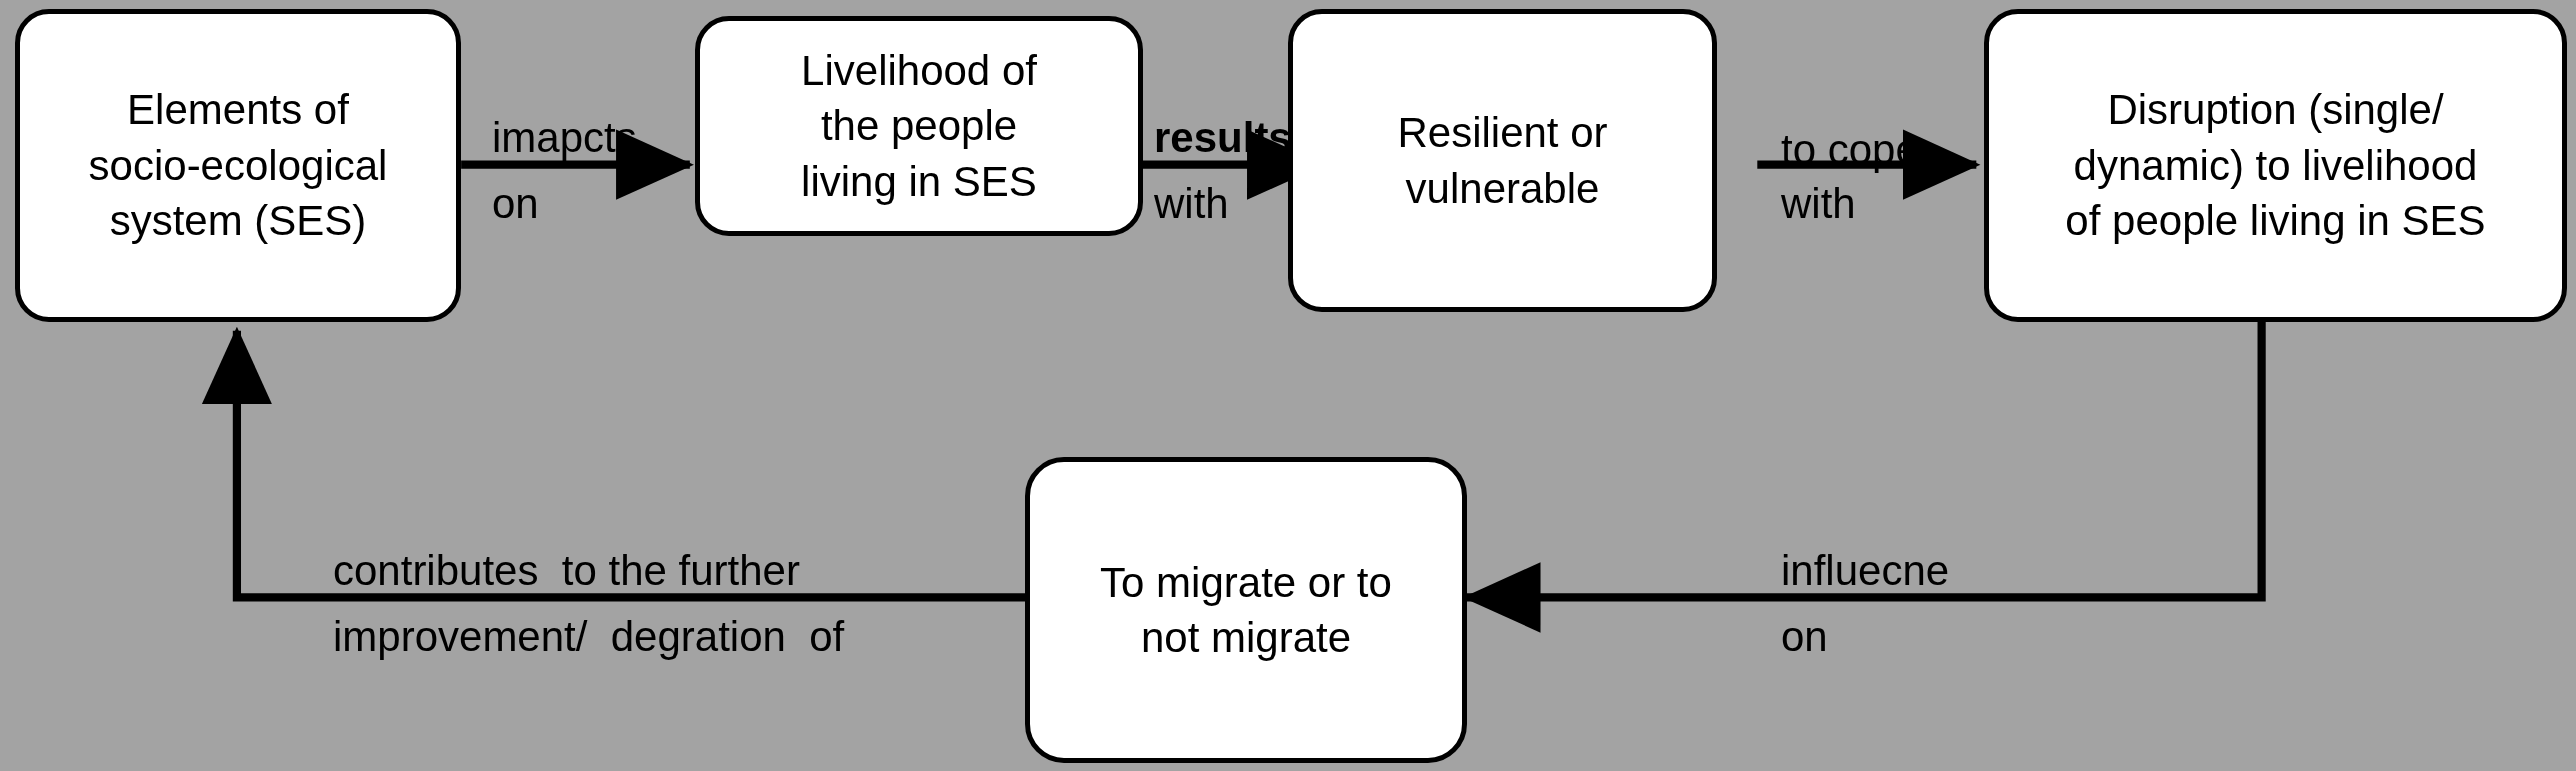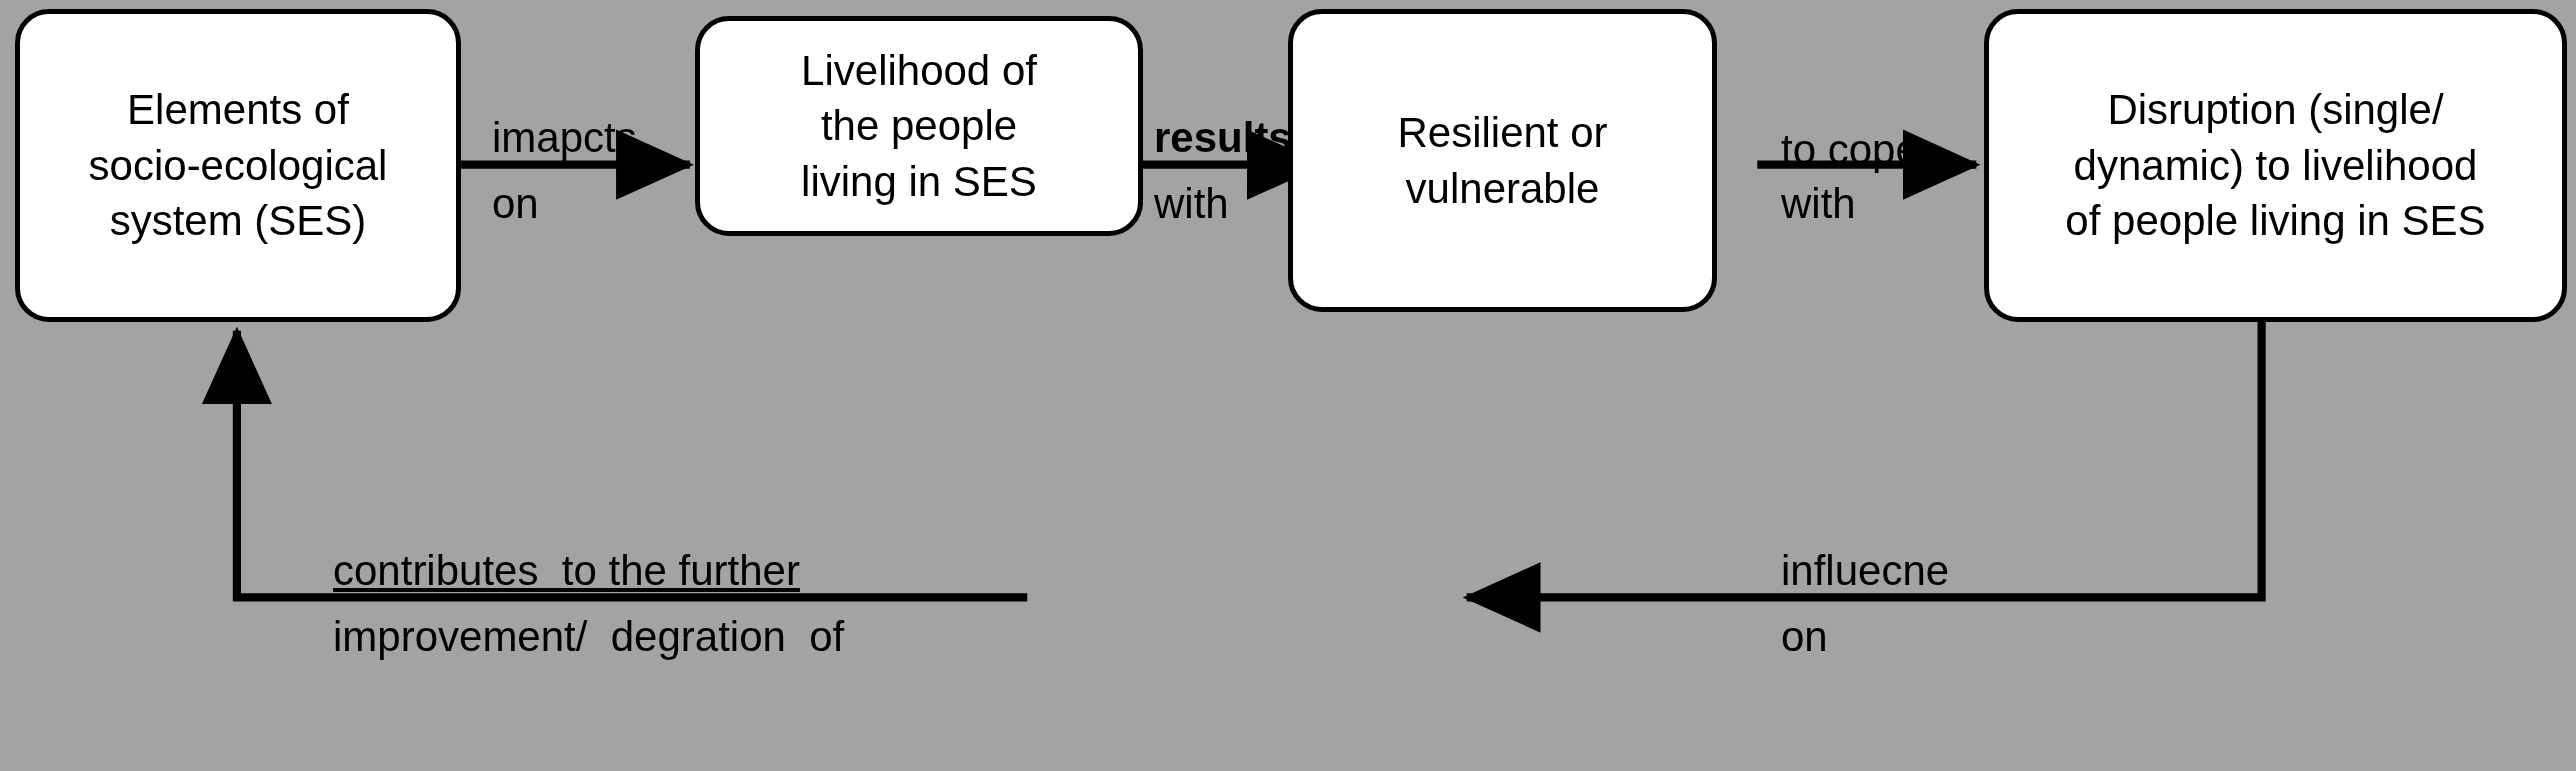--- a/index.html
+++ b/index.html
@@ -96,30 +96,34 @@
     <div class="node-label">Resilient or
 vulnerable</div>
   </div>
 
   <div class="node" style="left:1984px; top:9px; width:583px; height:313px;text-align:center;">
     <div class="node-label">Disruption (single/
 dynamic) to livelihood
 of people living in SES</div>
   </div>
 
+  <div class="node" style="left:1025px; top:457px; width:442px; height:306px; border-radius:39px;">
+    <div class="node-label">To migrate or to
+not migrate</div>
+  </div>
 
   <div class="edge-label" style="left:492px; top:113px;">imapcts</div>
   <div class="edge-label" style="left:492px; top:179px;">on</div>
 
   <div class="edge-label" style="left:1154px; top:113px;font-weight:bold;">results</div>
   <div class="edge-label" style="left:1154px; top:179px;">with</div>
 
   <div class="edge-label" style="left:1781px; top:113px;margin-top:12px;">to cope</div>
   <div class="edge-label" style="left:1781px; top:179px;">with</div>
 
   <div class="edge-label" style="left:1781px; top:546px;">influecne</div>
   <div class="edge-label" style="left:1781px; top:612px;">on</div>
 
-  <div class="edge-label" style="left:333px; top:546px;text-decoration:underline;">contributes  to the further</div>
+  <div class="edge-label" style="left:333px; top:546px;">contributes  to the further</div>
   <div class="edge-label" style="left:333px; top:612px;">improvement/  degration  of</div>
 
 </div>
 
 
 </body></html>

